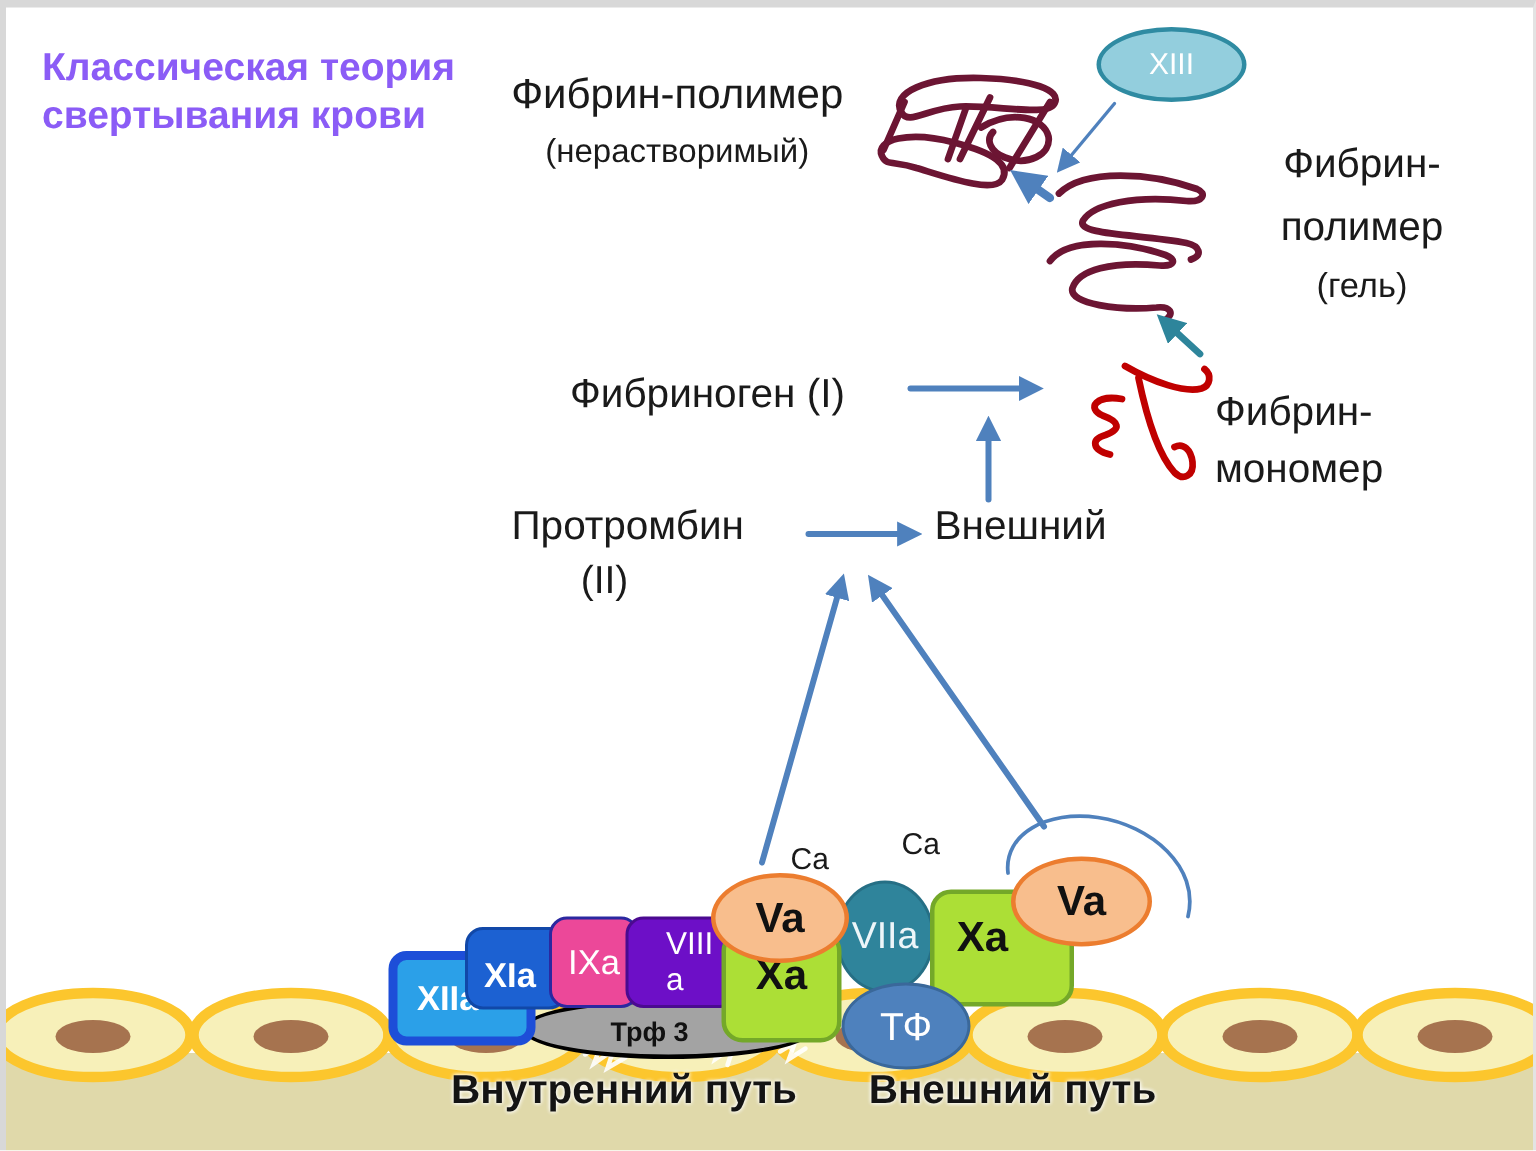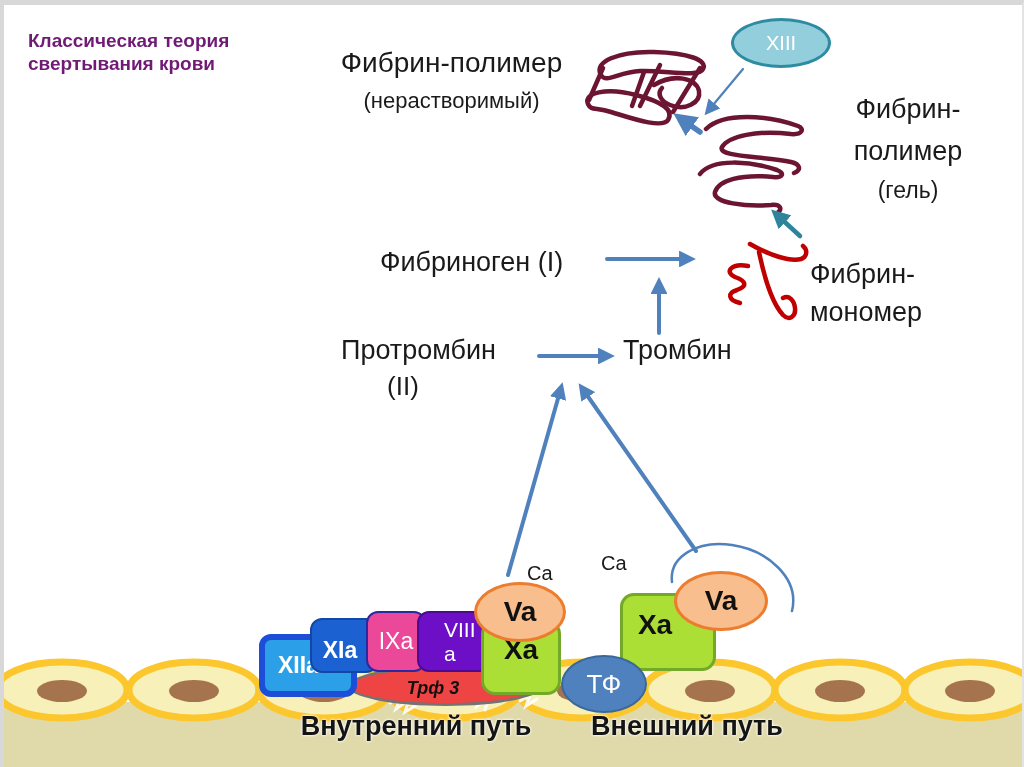--- a/index.html
+++ b/index.html
@@ -3,21 +3,21 @@
 <meta charset="utf-8">
 <style>
   html,body{margin:0;padding:0;background:#fff;}
   .slide{
     position:relative;width:1024px;height:767px;background:#ffffff;overflow:hidden;
     font-family:"Liberation Sans",sans-serif;box-sizing:border-box;
     border-top:5px solid #d8d8d8;border-left:4px solid #d8d8d8;border-right:2px solid #e3e3e3;
   }
   .lbl{position:absolute;color:#1a1a1a;white-space:nowrap;}
   .center{text-align:center;}
-  .title{left:24px;top:24px;width:310px;font-size:19px;font-weight:bold;color:#701a75;line-height:1.22;}
+  .title{left:24px;top:24px;width:310px;font-size:26px;font-weight:bold;color:#8b5cf6;line-height:1.22;}
   .title span{display:block;}
   .fpi{left:315px;top:42px;width:265px;text-align:center;}
   .fpi .l1{display:block;font-size:28px;}
   .fpi .l2{display:block;font-size:22px;margin-top:9px;}
   .fpg{left:824px;top:84px;width:160px;text-align:center;}
   .fpg .l1,.fpg .l2{display:block;font-size:27px;line-height:1.55;}
   .fpg .l3{display:block;font-size:23px;line-height:1.5;}
   .fibrinogen{left:376px;top:242px;font-size:27px;}
   .monomer{left:806px;top:251px;width:150px;}
   .monomer span{display:block;font-size:27px;line-height:1.4;}
@@ -35,23 +35,23 @@
   .xiii{left:727px;top:13px;width:100px;height:50px;background:#93CEDD;border:3px solid #2F8BA2;
     font-size:20px;z-index:11;}
   .xiia{left:255px;top:629px;width:98px;height:63px;background:#2BA0E8;border:6px solid #1d4ed8;
     font-size:23px;z-index:3;justify-content:flex-start;padding-left:13px;font-weight:bold;}
   .xia{left:306px;top:613px;width:68px;height:55px;background:#1C61D2;border:2px solid #1148a8;
     font-size:23px;z-index:4;padding-top:10px;padding-right:8px;font-weight:bold;}
   .ixa{left:362px;top:606px;width:60px;height:61px;background:#ec4899;border:2px solid #2b28a0;
     font-size:23px;z-index:5;}
   .viiia{left:413px;top:606px;width:75px;height:61px;background:#6D0FC7;border:2px solid #4b0a90;
     font-size:21px;z-index:6;padding-left:25px;}
-  .trf3{left:344px;top:661px;width:195px;height:40px;background:#ef4444;border:3px solid #737373;
+  .trf3{left:344px;top:661px;width:195px;height:40px;background:#a3a3a3;border:3px solid #000000;
     border-radius:50%;color:#111;font-weight:bold;font-size:18px;z-index:2;
-    padding-right:25px;padding-top:4px;font-style:italic;}
+    padding-right:25px;padding-top:4px;}
   .xa-l{left:477px;top:615px;width:80px;height:75px;background:#ACDF36;border:3px solid #74A829;
     border-radius:14px;color:#111;font-weight:bold;font-size:28px;z-index:7;padding-bottom:16px;}
   .va-l{left:470px;top:577px;width:92px;height:60px;background:#F8BE8D;border:3px solid #EC7D2F;
     color:#111;font-weight:bold;font-size:28px;z-index:8;}
   .viia{left:553px;top:582px;width:66px;height:75px;background:#2F849B;border:2px solid #266f85;
     color:#edf6f9;font-size:25px;z-index:6;}
   .tf{left:557px;top:650px;width:86px;height:58px;background:#4E81BD;border:2px solid #3a689a;
     font-size:26px;z-index:9;}
   .xa-r{left:616px;top:588px;width:96px;height:78px;background:#ACDF36;border:3px solid #74A829;
     border-radius:14px;color:#111;font-weight:bold;font-size:28px;z-index:8;
@@ -174,33 +174,34 @@
 
   <div class="lbl fibrinogen">Фибриноген (I)</div>
 
   <div class="lbl monomer">
     <span>Фибрин-</span>
     <span>мономер</span>
   </div>
 
   <div class="lbl prothrombin">Протромбин</div>
   <div class="lbl pro-num">(II)</div>
-  <div class="lbl thrombin">Тромбин</div>
+  <div class="lbl thrombin">Внешний</div>
 
   <div class="lbl ca" style="left:523px;top:557px;">Ca</div>
   <div class="lbl ca" style="left:597px;top:547px;">Ca</div>
 
   <div class="lbl pathway center" style="left:280px;top:706px;width:264px;">Внутренний путь</div>
-  <div class="lbl pathway center" style="left:568px;top:706px;width:230px;">Внешний путь</div>
+  <div class="lbl pathway center" style="left:556px;top:706px;width:230px;">Внешний путь</div>
 
   <div class="block ell xiii">XIII</div>
   <div class="block rect xiia">XIIa</div>
   <div class="block rect xia">XIa</div>
   <div class="block rect ixa">IXa</div>
   <div class="block rect viiia">VIII a</div>
   <div class="block trf3">Трф 3</div>
   <div class="block xa-l">Xa</div>
   <div class="block ell va-l">Va</div>
+  <div class="block ell viia">VIIa</div>
   <div class="block ell tf">ТФ</div>
   <div class="block xa-r">Xa</div>
   <div class="block ell va-r">Va</div>
 
 </div>
 
 </body></html>

